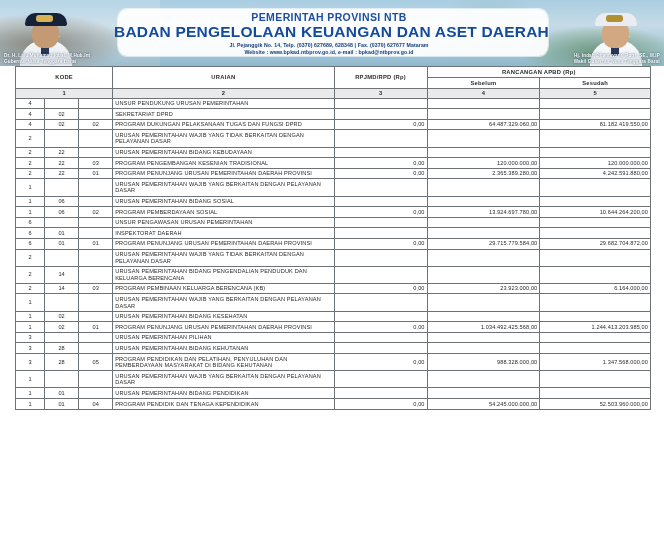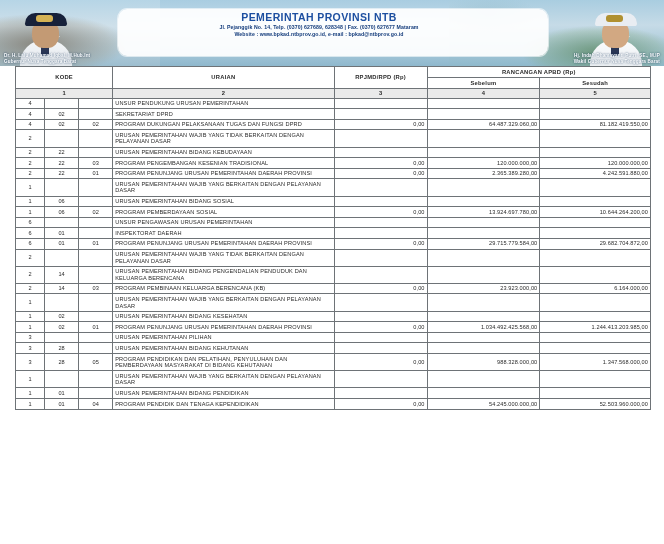--- a/index.html
+++ b/index.html
@@ -40,21 +40,21 @@
   }
 
   
   .plate{
     position:absolute;left:118px;top:9px;width:430px;height:47px;
     background:rgba(255,255,255,.93);
     border-radius:9px/10px;
     box-shadow:0 0 0 1px rgba(255,255,255,.6);
   }
   .plate-txt{
-    position:absolute;left:104px;top:9px;width:430px;height:47px;
+    position:absolute;left:114px;top:9px;width:430px;height:47px;
     text-align:center;color:#123e8c;
   }
   .line-gov{
     margin-top:2px;
     font-size:10.5px;font-weight:bold;letter-spacing:.4px;
     color:#1d4fa0;
     line-height:12px;
   }
   .line-main{
     font-size:15.5px;font-weight:bold;letter-spacing:.2px;
@@ -172,20 +172,21 @@
 <body>
 
 <div class="banner">
   <div class="scene-l"></div>
   <div class="sky"></div>
   <div class="scene-r"></div>
 
   <div class="plate"></div>
   <div class="plate-txt">
     <div class="line-gov">PEMERINTAH PROVINSI NTB</div>
+    <div class="line-main">BADAN PENGELOLAAN KEUANGAN DAN ASET DAERAH</div>
     <div class="line-addr">Jl. Pejanggik No. 14, Telp. (0370) 627689, 628348 | Fax. (0370) 627677 Mataram</div>
     <div class="line-addr">Website : www.bpkad.ntbprov.go.id, e-mail : bpkad@ntbprov.go.id</div>
   </div>
 
   <div class="official left">
     <div class="portrait">
       <div class="pt-body"></div>
       <div class="pt-collar"></div>
       <div class="pt-tie"></div>
       <div class="pt-head"></div>

